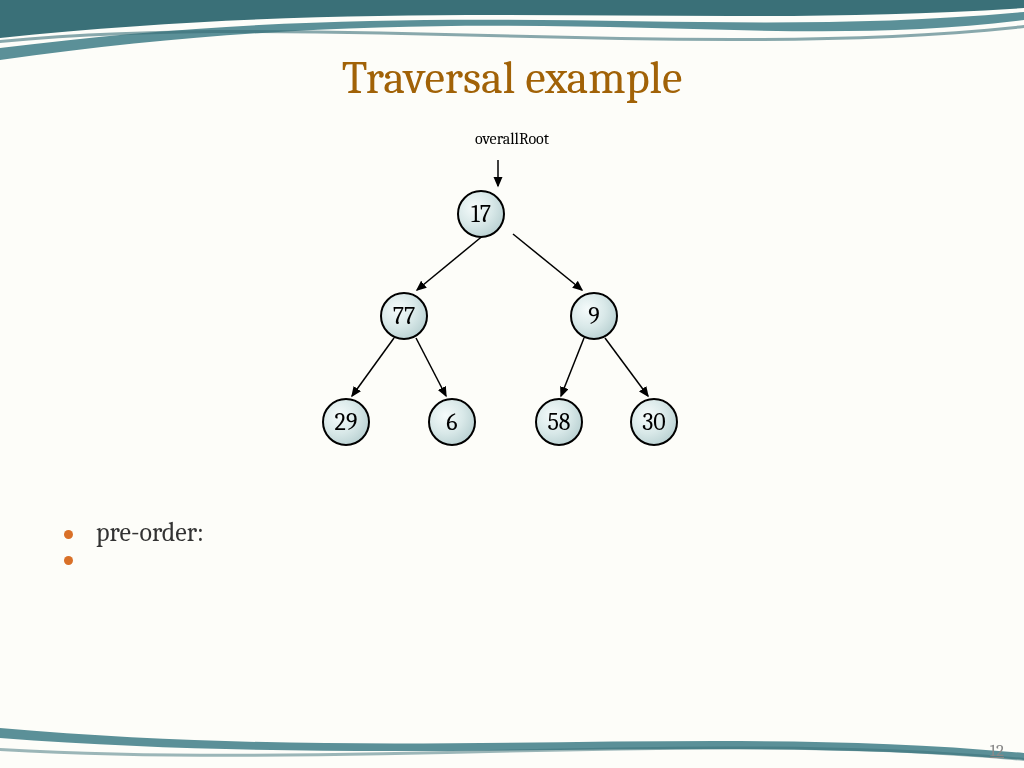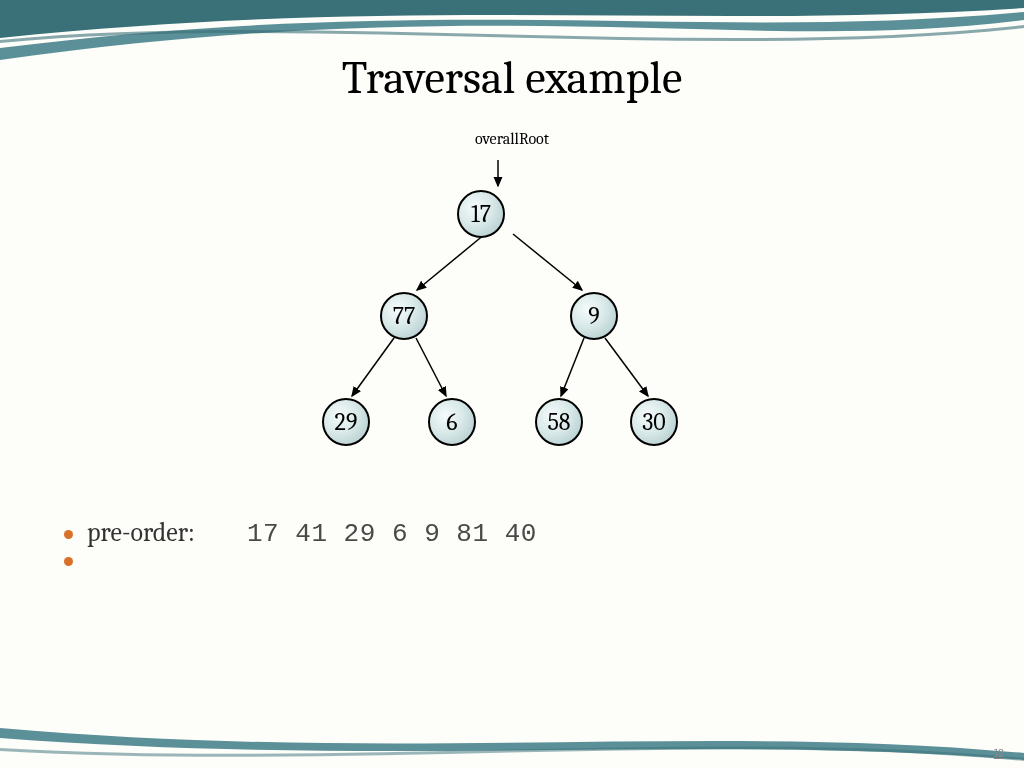--- a/index.html
+++ b/index.html
@@ -23,21 +23,21 @@
     width: 1024px; height: 50px;
     z-index: 0;
   }
   .title {
     position: absolute;
     top: 52px;
     left: 0;
     width: 100%;
     text-align: center;
     font-size: 46px;
-    color: #000000;
+    color: #a16207;
     font-weight: 400;
     z-index: 2;
   }
   .root-label {
     position: absolute;
     top: 130px;
     left: 0;
     width: 100%;
     text-align: center;
     font-size: 16px;
@@ -84,31 +84,32 @@
     width: 9px; height: 9px;
     background: #d97028;
     border-radius: 50%;
     margin-right: 14px;
     position: relative;
     top: -2px;
   }
   .label {
     display: inline-block;
     width: 160px;
+    margin-left: 9px;
   }
   .seq {
     font-family: "Courier New", monospace;
     color: #494949;
     letter-spacing: 0.5px;
   }
   .page-num {
     position: absolute;
     bottom: 8px;
     right: 20px;
-    font-size: 12px;
+    font-size: 17px;
     color: #888;
     z-index: 3;
     text-decoration: underline;
   }
 </style>
 </head>
 <body>
 
 <svg class="wave-top" viewBox="0 0 1024 70" preserveAspectRatio="none">
   <path d="M0,0 L1024,0 L1024,20 C750,55 500,-10 0,60 Z" fill="#5b9098"></path>
@@ -151,20 +152,19 @@
   <div class="node" style="left:42px;top:240px">29</div>
   <div class="node" style="left:148px;top:240px">6</div>
   <div class="node" style="left:255px;top:240px">58</div>
   <div class="node" style="left:350px;top:240px">30</div>
 </div>
 
 <ul class="bullets">
   <li>
     <span class="bullet-dot"></span>
     <span class="label">pre-order:</span>
-    <span class="seq">17 41 29 6 9 81 40</span>
   </li>
   <li>
     <span class="bullet-dot"></span>
   </li>
 </ul>
 
 <div class="page-num">12</div>
 
 </body></html>

